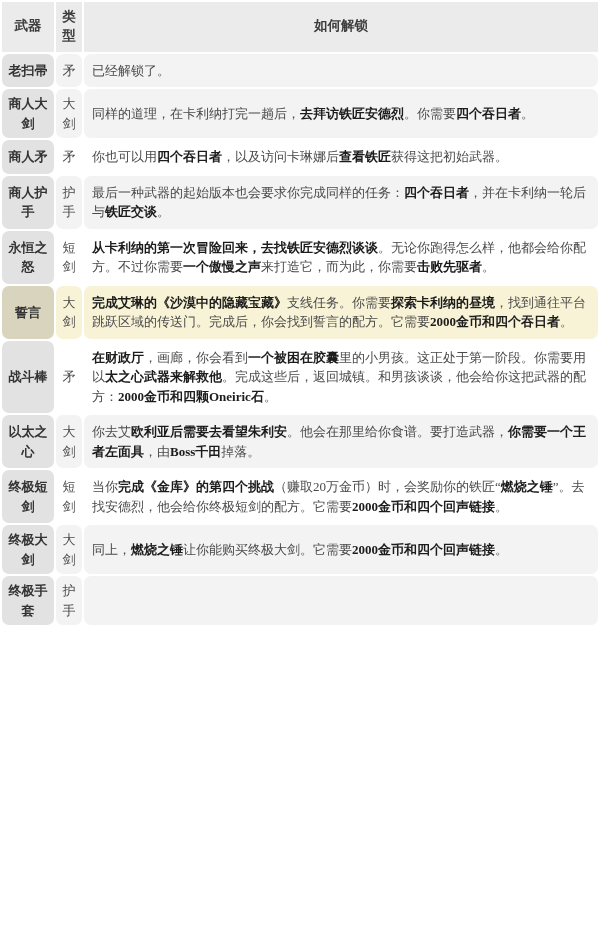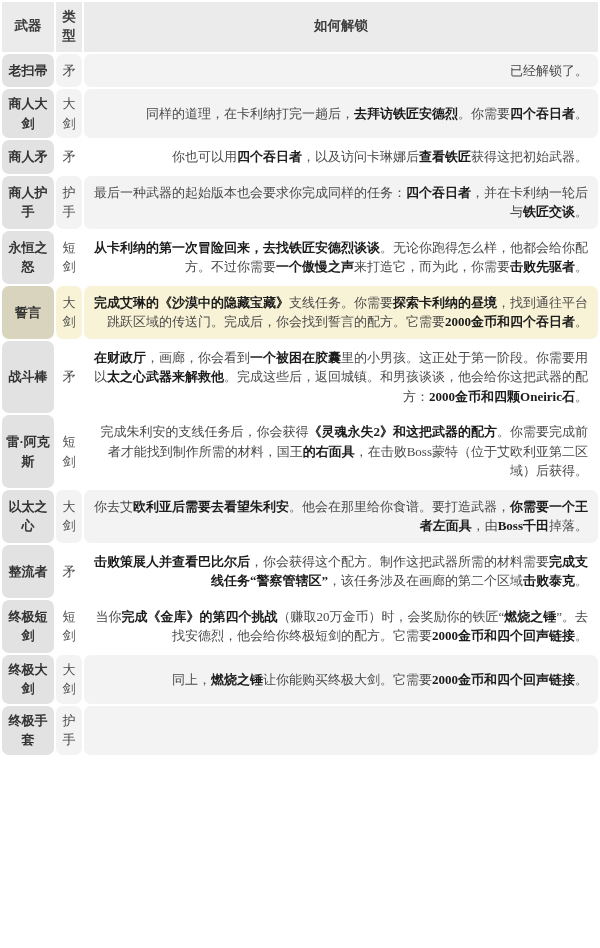--- a/index.html
+++ b/index.html
@@ -45,21 +45,21 @@
     color:#333333;
     text-align:center;
     padding:5px 3px;
   }
   td.type{
     text-align:center;
     padding:5px 1px;
   }
   td.desc{
     padding:7px 10px 7px 8px;
-    text-align:right;
+    text-align:left;
   }
   tr.odd  td.type, tr.odd  td.desc{background:var(--stripe-odd);}
   tr.even td.type, tr.even td.desc{background:var(--stripe-even);}
   tr.hl td.type, tr.hl td.desc{background:var(--highlight-bg);}
   tr.hl td.name{background:var(--highlight-name-bg);}
   td.desc b{color:var(--bold-text);font-weight:bold;}
 </style>
 </head>
 <body>
 
@@ -105,34 +105,24 @@
       <tr class="hl">
         <td class="name">誓言</td>
         <td class="type">大剑</td>
         <td class="desc"><b>完成艾琳的《沙漠中的隐藏宝藏》</b><span>支线任务。你需要</span><b>探索卡利纳的昼境</b><span>，找到通往平台跳跃区域的传送门。完成后，你会找到誓言的配方。它需要</span><b>2000金币和四个吞日者</b><span>。</span></td>
       </tr>
       <tr class="even">
         <td class="name">战斗棒</td>
         <td class="type">矛</td>
         <td class="desc"><b>在财政厅</b><span>，画廊，你会看到</span><b>一个被困在胶囊</b><span>里的小男孩。这正处于第一阶段。你需要用以</span><b>太之心武器来解救他</b><span>。完成这些后，返回城镇。和男孩谈谈，他会给你这把武器的配方：</span><b>2000金币和四颗Oneiric石</b><span>。</span></td>
       </tr>
-      <tr class="even">
-        <td class="name">雷·阿克斯</td>
-        <td class="type">短剑</td>
-        <td class="desc"><span>完成朱利安的支线任务后，你会获得</span><b>《灵魂永失2》和这把武器的配方</b><span>。你需要完成前者才能找到制作所需的材料，国王</span><b>的右面具</b><span>，在击败Boss蒙特（位于艾欧利亚第二区域）后获得。</span></td>
-      </tr>
       <tr class="odd">
         <td class="name">以太之心</td>
         <td class="type">大剑</td>
         <td class="desc"><span>你去艾</span><b>欧利亚后需要去看望朱利安</b><span>。他会在那里给你食谱。要打造武器，</span><b>你需要一个王者左面具</b><span>，由</span><b>Boss千田</b><span>掉落。</span></td>
-      </tr>
-      <tr class="even">
-        <td class="name">整流者</td>
-        <td class="type">矛</td>
-        <td class="desc"><b>击败策展人并查看巴比尔后</b><span>，你会获得这个配方。制作这把武器所需的材料需要</span><b>完成支线任务“警察管辖区”</b><span>，该任务涉及在画廊的第二个区域</span><b>击败泰克</b><span>。</span></td>
       </tr>
       <tr class="even">
         <td class="name">终极短剑</td>
         <td class="type">短剑</td>
         <td class="desc"><span>当你</span><b>完成《金库》的第四个挑战</b><span>（赚取20万金币）时，会奖励你的铁匠“</span><b>燃烧之锤</b><span>”。去找安德烈，他会给你终极短剑的配方。它需要</span><b>2000金币和四个回声链接</b><span>。</span></td>
       </tr>
       <tr class="odd">
         <td class="name">终极大剑</td>
         <td class="type">大剑</td>
         <td class="desc"><span>同上，</span><b>燃烧之锤</b><span>让你能购买终极大剑。它需要</span><b>2000金币和四个回声链接</b><span>。</span></td>

